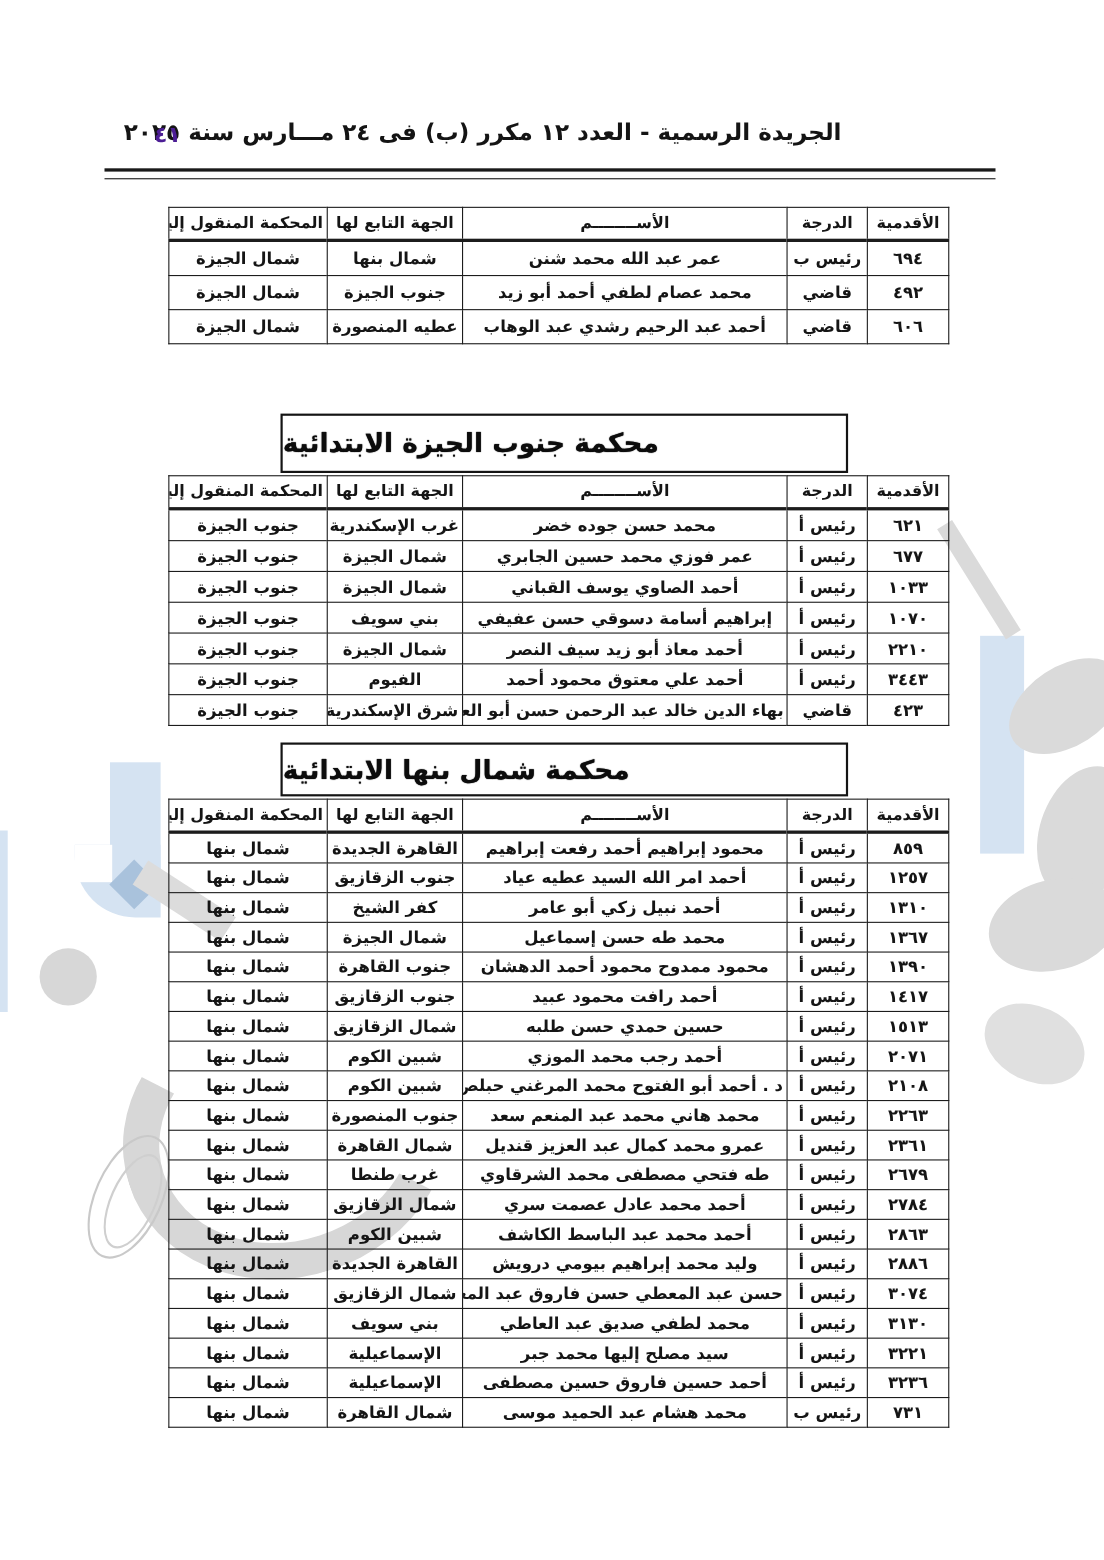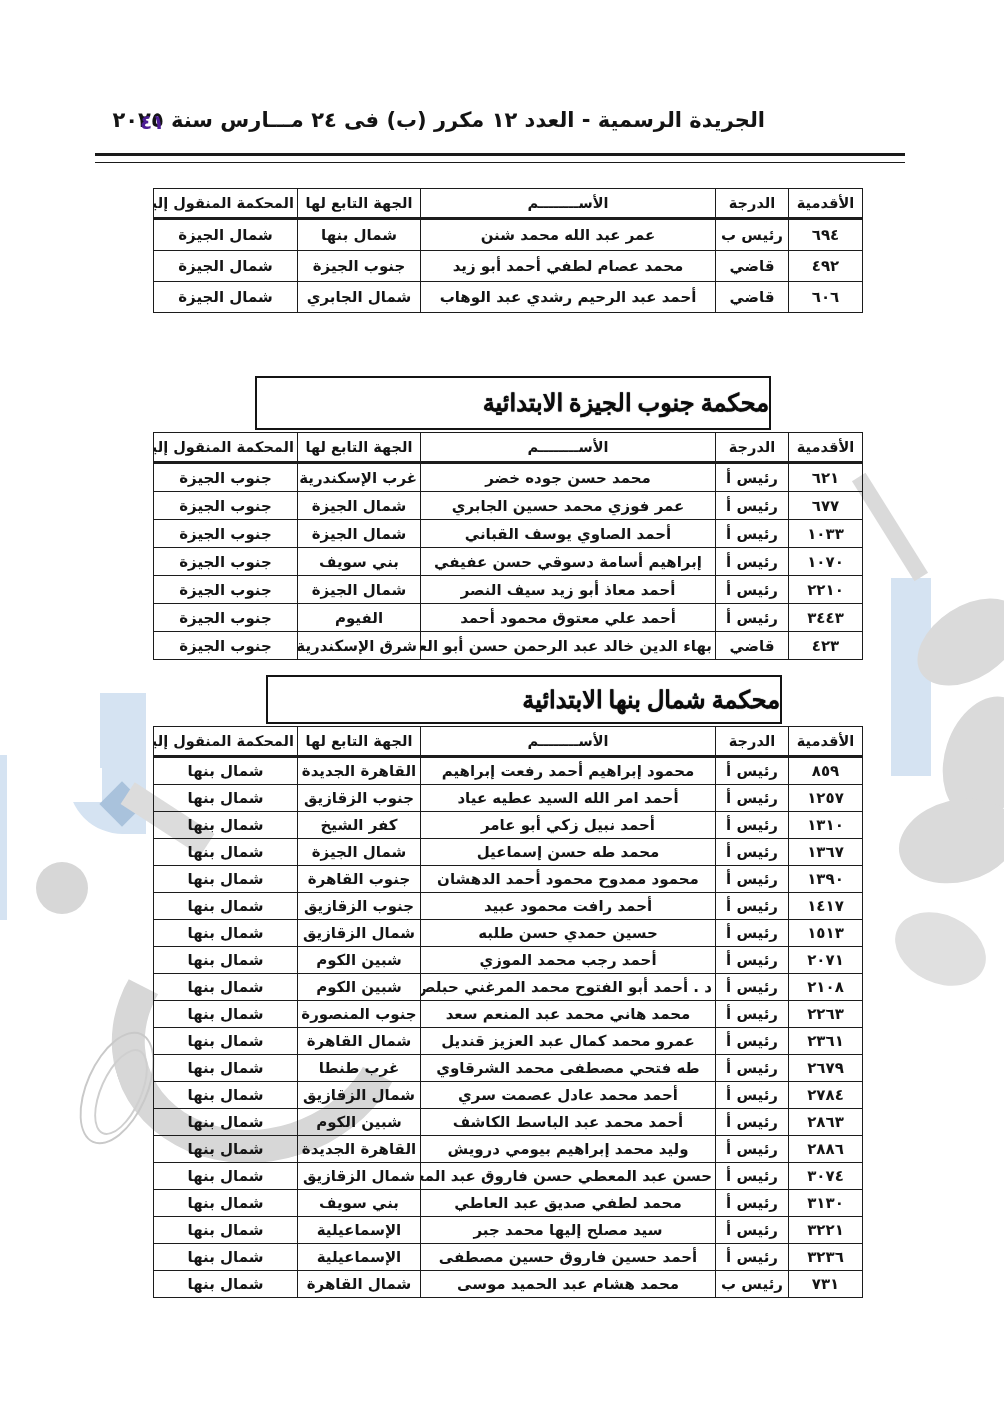--- a/index.html
+++ b/index.html
@@ -17,26 +17,26 @@
           direction:rtl;background:transparent;z-index:2;}
   table.t th,table.t td{border:1.6px solid #1c1c1c;text-align:center;vertical-align:middle;
           font-weight:bold;padding:0 3px;overflow:hidden;white-space:nowrap;color:#151515;}
   table.t th{font-size:14.5px;height:28px;border-bottom:3px solid #1c1c1c;}
   table.t td{font-size:15px;}
   #t0{top:188px;} #t0 td{height:30px;}
   #t1{top:432px;} #t1 td{height:27px;}
   #t2{top:726px;} #t2 td{height:26px;}
   
   .section-box{position:absolute;left:255px;width:512px;border:2.5px solid #141414;
-               background:#fff;display:flex;align-items:center;justify-content:flex-start;
-               z-index:2;direction:rtl;font-family:Liberation Serif, serif;}
+               background:#fff;display:flex;align-items:center;justify-content:flex-end;
+               z-index:2;direction:rtl;}
   .section-box span{font-size:24px;font-weight:bold;color:#0c0c0c;
                text-shadow:0 0 1px #0c0c0c;letter-spacing:.5px;}
   #box1{top:376px;height:50px;}
-  #box2{top:675px;height:45px;margin-left:11px;}
+  #box2{top:675px;height:45px;}
   
   .wm{position:absolute;pointer-events:none;}
   .wm-layer{position:absolute;inset:0;z-index:1;}
   .wm-url{position:absolute;top:914px;left:283px;width:445px;z-index:3;text-align:center;
           font-size:47px;font-weight:bold;letter-spacing:1px;color:#dde9f7;
           -webkit-text-stroke:2px #a9c6e6;text-shadow:0 0 2px #b5cde9;opacity:.85;
           font-family:"DejaVu Sans",sans-serif;pointer-events:none;}
   .wm-bar-right{left:891px;top:578px;width:40px;height:198px;background:#d5e3f2;}
   .wm-hook-v{left:100px;top:693px;width:46px;height:108px;background:#d5e3f2;}
   .wm-hook-c{left:68px;top:768px;width:78px;height:66px;background:#d5e3f2;
@@ -125,21 +125,21 @@
           <td>٤٩٢</td>
           <td>قاضي</td>
           <td>محمد عصام لطفي أحمد أبو زيد</td>
           <td>جنوب الجيزة</td>
           <td>شمال الجيزة</td>
         </tr>
         <tr>
           <td>٦٠٦</td>
           <td>قاضي</td>
           <td>أحمد عبد الرحيم رشدي عبد الوهاب</td>
-          <td>شمال الجابري</td>
+          <td>عطيه المنصورة</td>
           <td>شمال الجيزة</td>
         </tr>
       </tbody>
   </table>
 
   <div class="section-box" id="box1">
     <span>محكمة جنوب الجيزة الابتدائية</span>
   </div>
 
   <table class="t" id="t1" dir="rtl">

